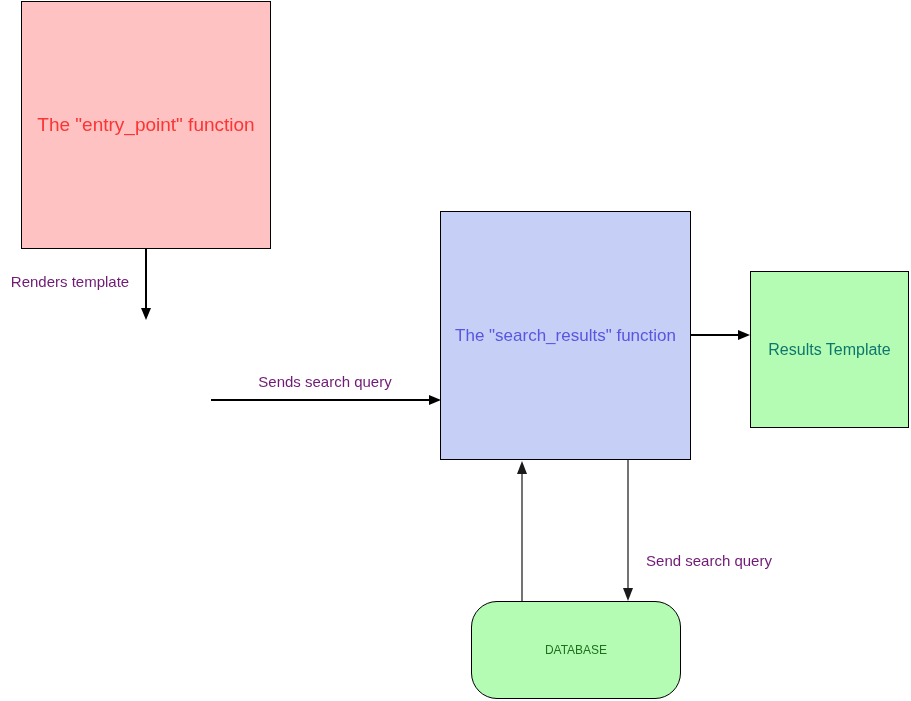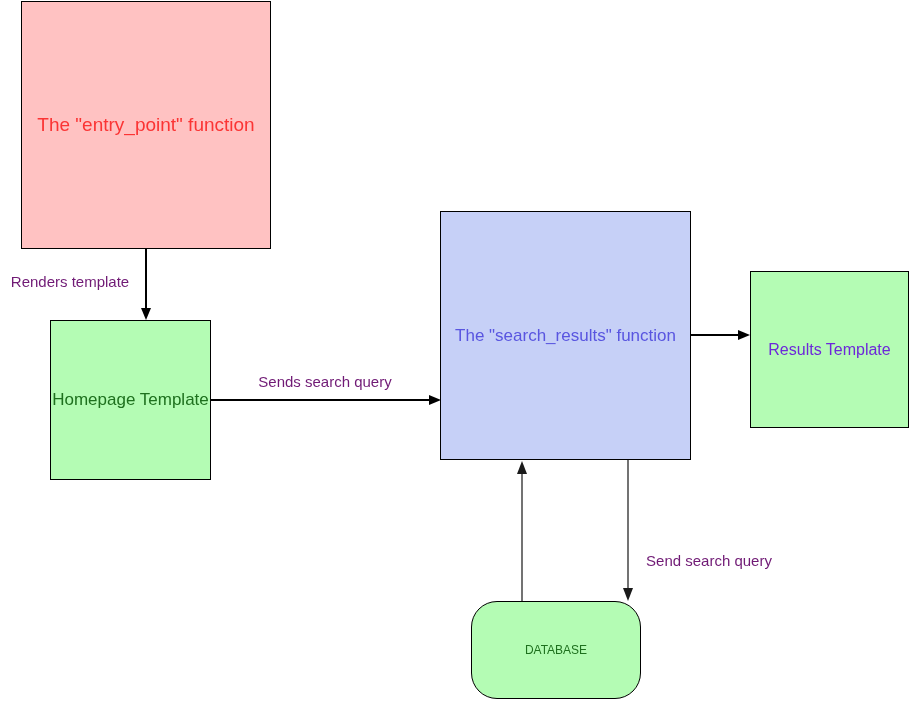--- a/index.html
+++ b/index.html
@@ -22,22 +22,22 @@
     box-sizing: border-box;
     border: 1px solid #000000;
     display: flex;
     align-items: center;
     justify-content: center;
     text-align: center;
   }
   .node-entry    { left: 21px;  top: 1px;   width: 250px; height: 248px; background: #ffc2c2; color: #fb3434; font-size: 19px; }
   .node-homepage { left: 50px;  top: 320px; width: 161px; height: 160px; background: #b4fcb4; color: #1e701e; font-size: 17px; }
   .node-search   { left: 440px; top: 211px; width: 251px; height: 249px; background: #c6d0f7; color: #5955e0; font-size: 17px; }
-  .node-results  { left: 750px; top: 271px; width: 159px; height: 157px; background: #b4fcb4; color: #6d28d9; font-size: 16px; }
-  .node-database { left: 471px; top: 601px; width: 170px; height: 98px;  background: #b4fcb4; color: #1e701e; font-size: 12px; border-radius: 26px; align-items: center; }
+  .node-results  { left: 750px; top: 271px; width: 159px; height: 157px; background: #b4fcb4; color: #0f766e; font-size: 16px; }
+  .node-database { left: 471px; top: 601px; width: 210px; height: 98px;  background: #b4fcb4; color: #1e701e; font-size: 12px; border-radius: 26px; align-items: center; }
   .edge-label {
     position: absolute;
     transform: translate(-50%, -50%);
     white-space: nowrap;
     color: #701a75;
     font-size: 15px;
   }
   .lbl-renders { left: 70px;  top: 281px; }
   .lbl-sends   { left: 325px; top: 381px; }
   .lbl-receive { left: 429px; top: 536px; }
@@ -73,23 +73,20 @@
     <g>
       <line x1="628" y1="460" x2="628" y2="590" stroke="#454545" stroke-width="1.5"></line>
       <polygon points="628,601 623,588 633,588" fill="#1a1a1a"></polygon>
     </g>
   </svg>
 
   <div class="node node-entry">
     <span>The "entry_point" function</span>
   </div>
 
-  <div class="node node-homepage">
-    <span>Homepage Template</span>
-  </div>
 
   <div class="node node-search">
     <span>The "search_results" function</span>
   </div>
 
   <div class="node node-results">
     <span>Results Template</span>
   </div>
 
   <div class="node node-database">

